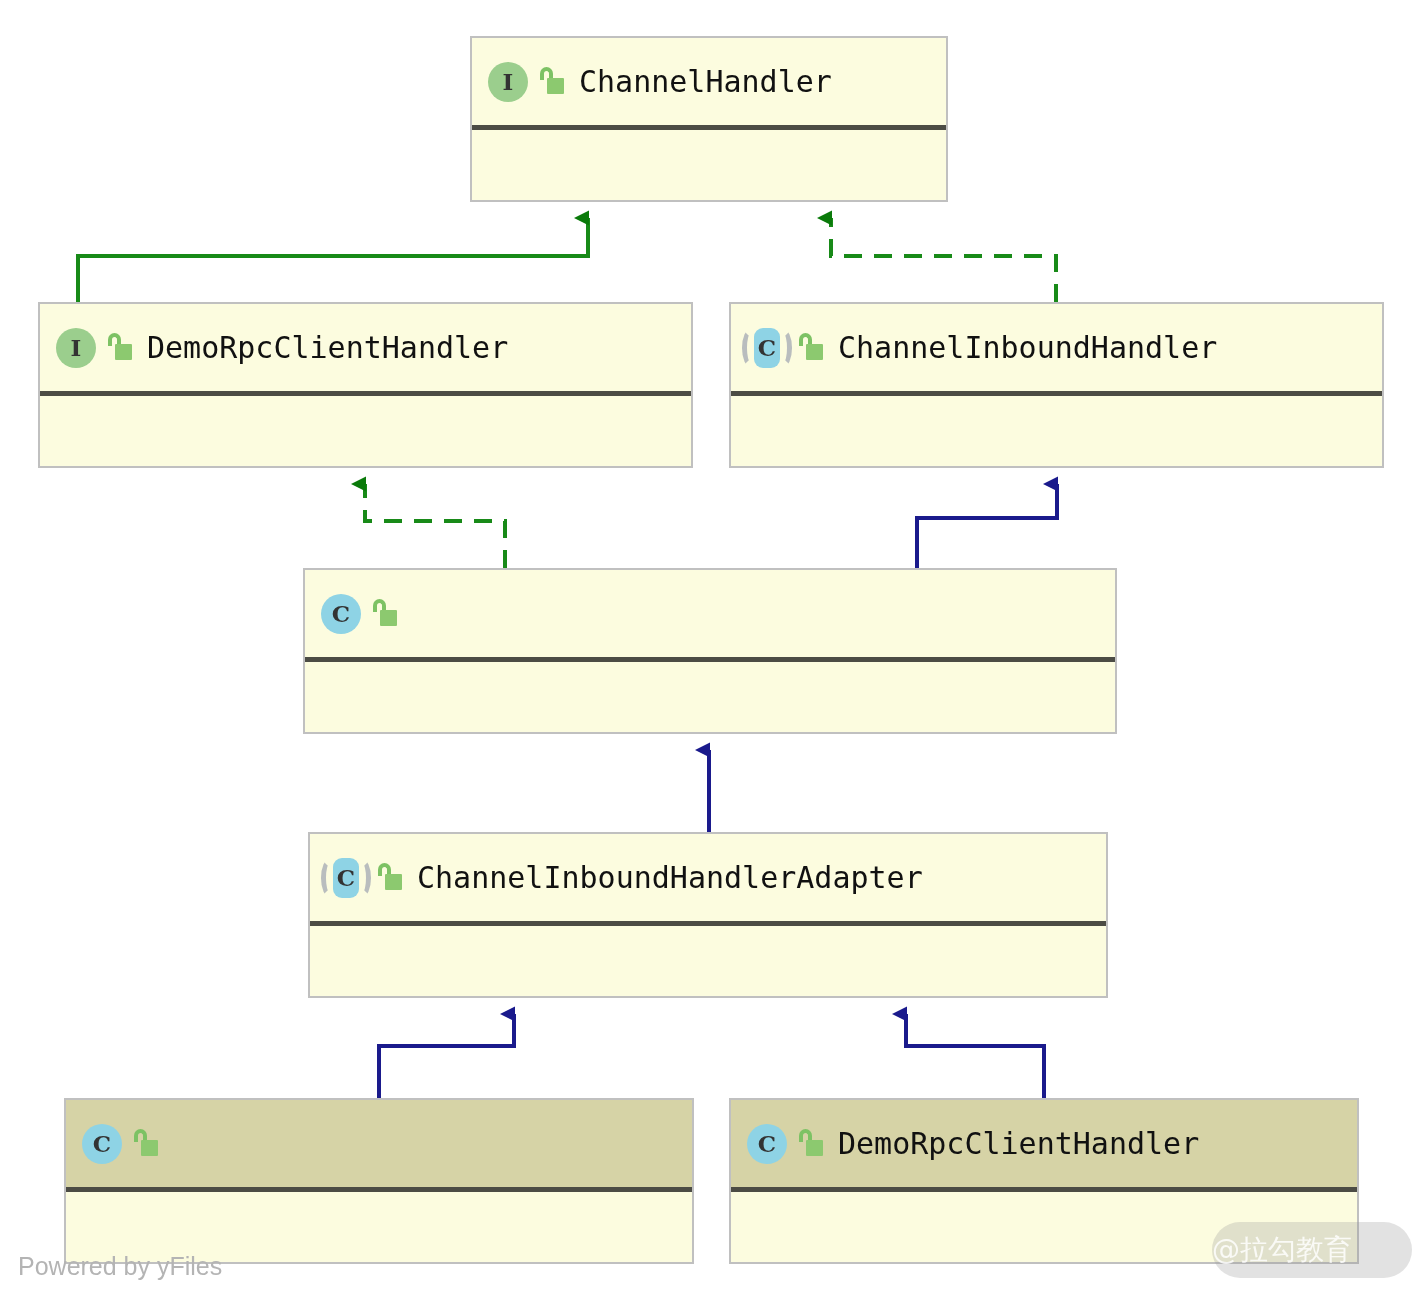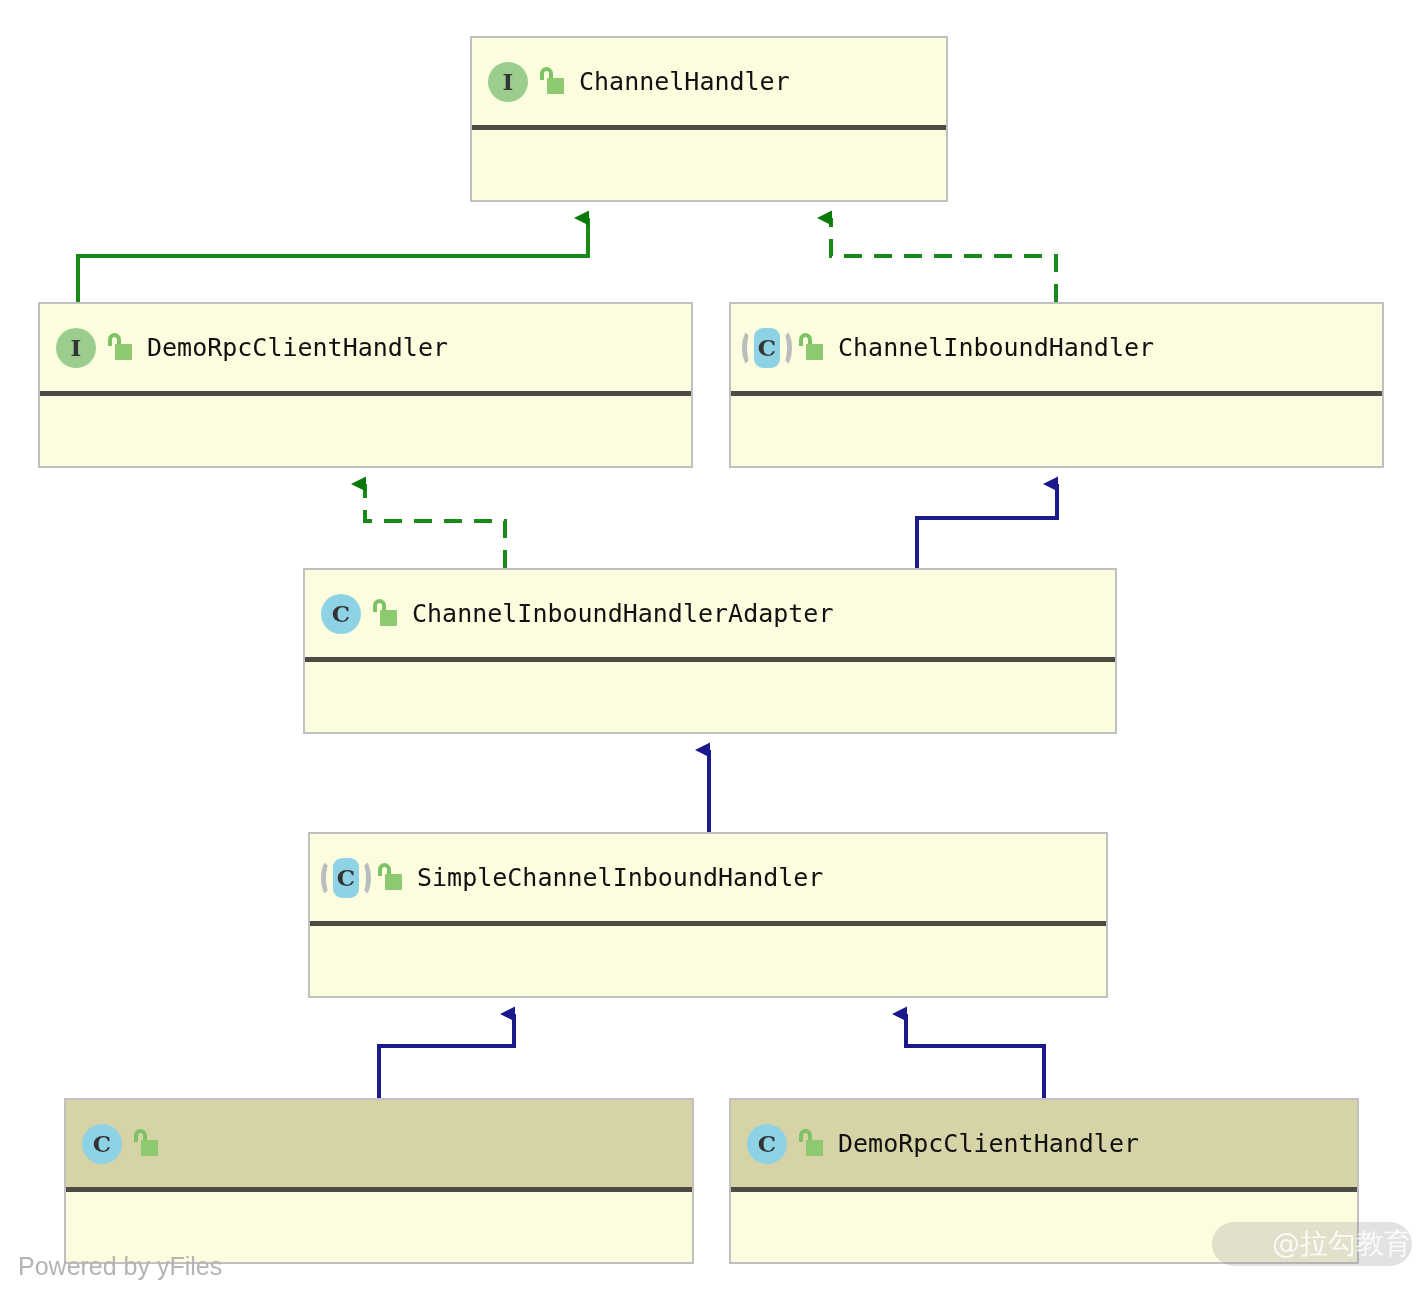--- a/index.html
+++ b/index.html
@@ -36,21 +36,21 @@
     border-bottom: 5px solid #4c4c44;
   }
   .uml-node.selected .uml-header {
     background: #d6d3a6;
   }
   .uml-body {
     flex: 1 1 auto;
     background: #fcfcdf;
   }
   .uml-title {
-    font-size: 25px;
+    font-size: 30px;
     letter-spacing: 0px;
     color: #111111;
     white-space: nowrap;
     margin-left: 14px;
     font-family: "DejaVu Sans Mono", "Liberation Mono", monospace;
   }
 
   
   .icon-stereotype {
     position: relative;
@@ -156,26 +156,26 @@
     color: #b4b4b4;
     font-family: Liberation Sans, sans-serif;
     white-space: nowrap;
     z-index: 6;
   }
   .watermark {
     position: absolute;
     right: 8px;
     top: 1222px;
     width: 200px;
-    height: 44px;
+    height: 56px;
     border-radius: 28px;
     background: rgba(150,150,150,0.28);
     display: flex;
     align-items: center;
-    justify-content: flex-end;
+    justify-content: flex-start;
     z-index: 8;
   }
   .watermark span {
     font-size: 28px;
     color: rgba(255,255,255,0.82);
     font-family: "DejaVu Sans", "Liberation Sans", sans-serif;
     white-space: nowrap;
   }
 </style>
 </head>
@@ -261,37 +261,36 @@
 
   <div class="uml-node" style="left:303px; top:568px; width:814px; height:166px;">
     <div class="uml-header" style="height:92px;">
       <span class="icon-stereotype kind-class">
         <span class="disc">C</span>
       </span>
       <span class="icon-lock">
         <span class="shackle"></span>
           <span class="bodyb"></span>
       </span>
-      <span class="uml-title">ChannelInboundHandlerAdapter</span>
     </div>
     <div class="uml-body"></div>
   </div>
 
   <div class="uml-node" style="left:308px; top:832px; width:800px; height:166px;">
     <div class="uml-header" style="height:92px;">
       <span class="icon-stereotype kind-abstract">
         <span class="paren left"></span>
         <span class="disc">C</span>
         <span class="paren right"></span>
       </span>
       <span class="icon-lock">
         <span class="shackle"></span>
           <span class="bodyb"></span>
       </span>
-      <span class="uml-title">SimpleChannelInboundHandler</span>
+      <span class="uml-title">ChannelInboundHandlerAdapter</span>
     </div>
     <div class="uml-body"></div>
   </div>
 
   <div class="uml-node selected" style="left:64px; top:1098px; width:630px; height:166px;">
     <div class="uml-header" style="height:92px;">
       <span class="icon-stereotype kind-class">
         <span class="disc">C</span>
       </span>
       <span class="icon-lock">

